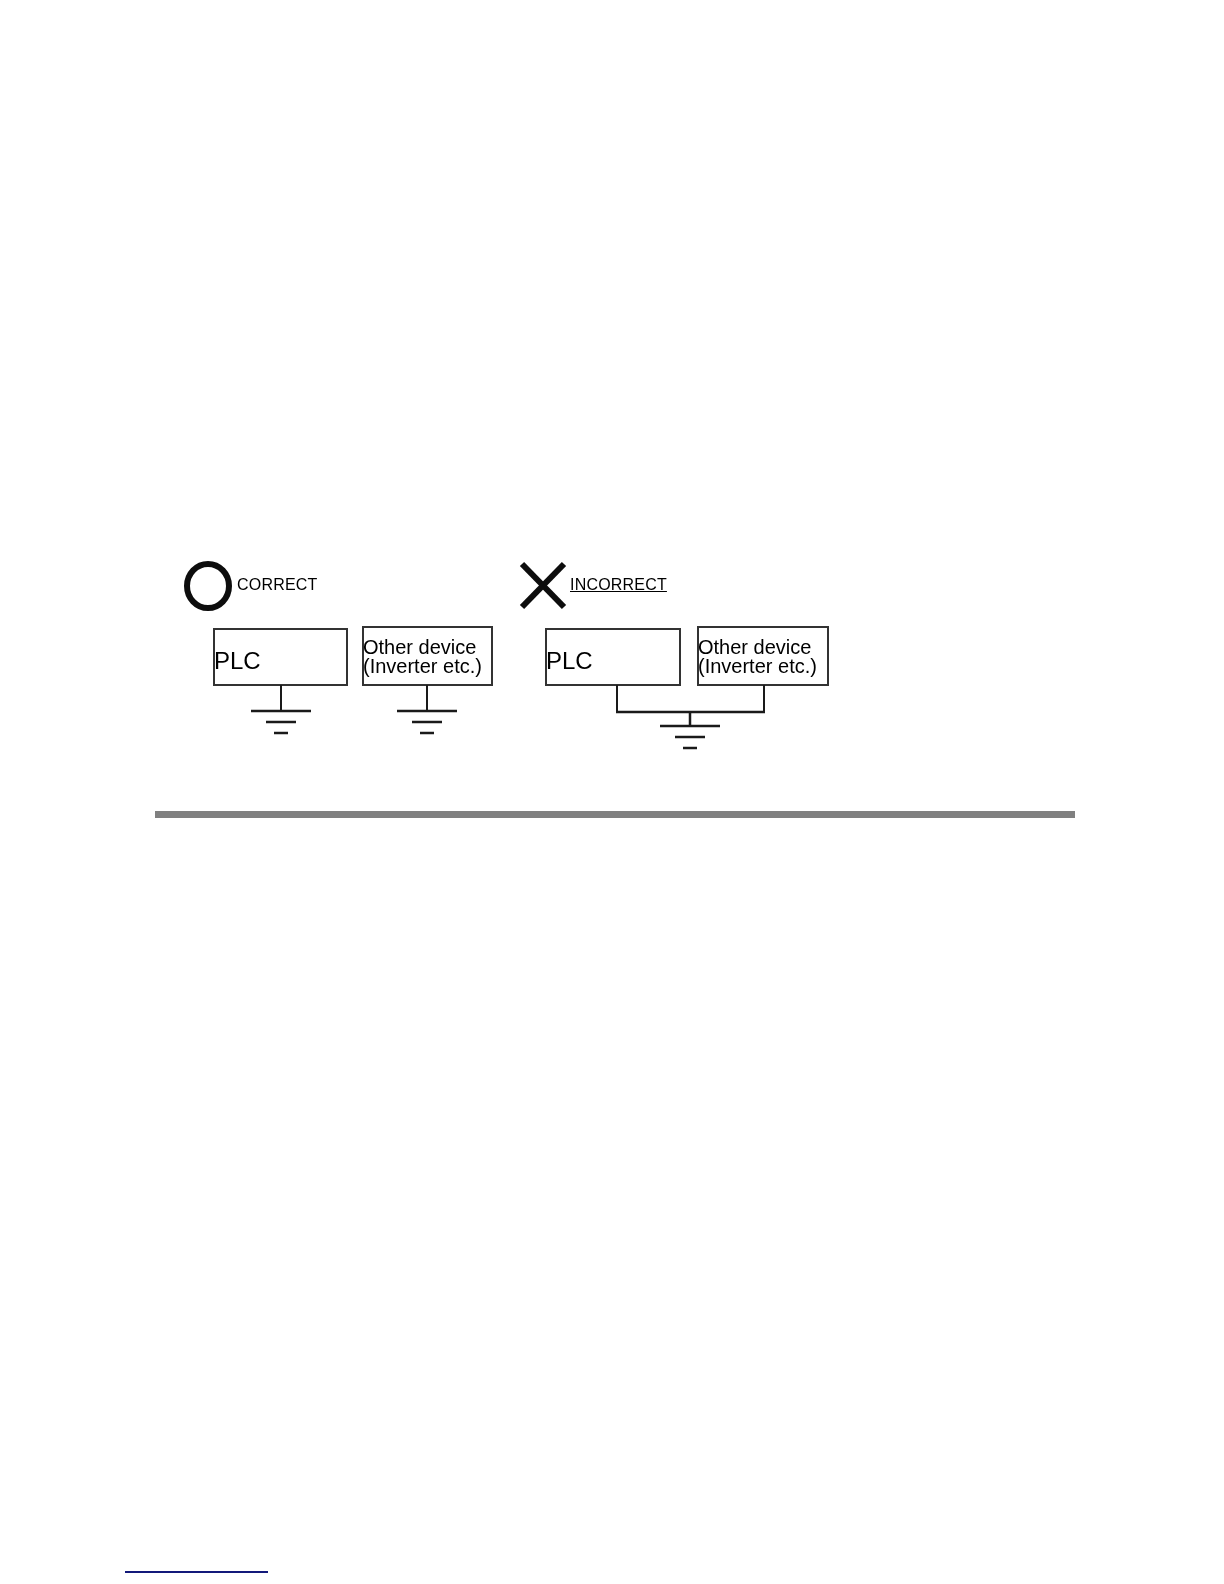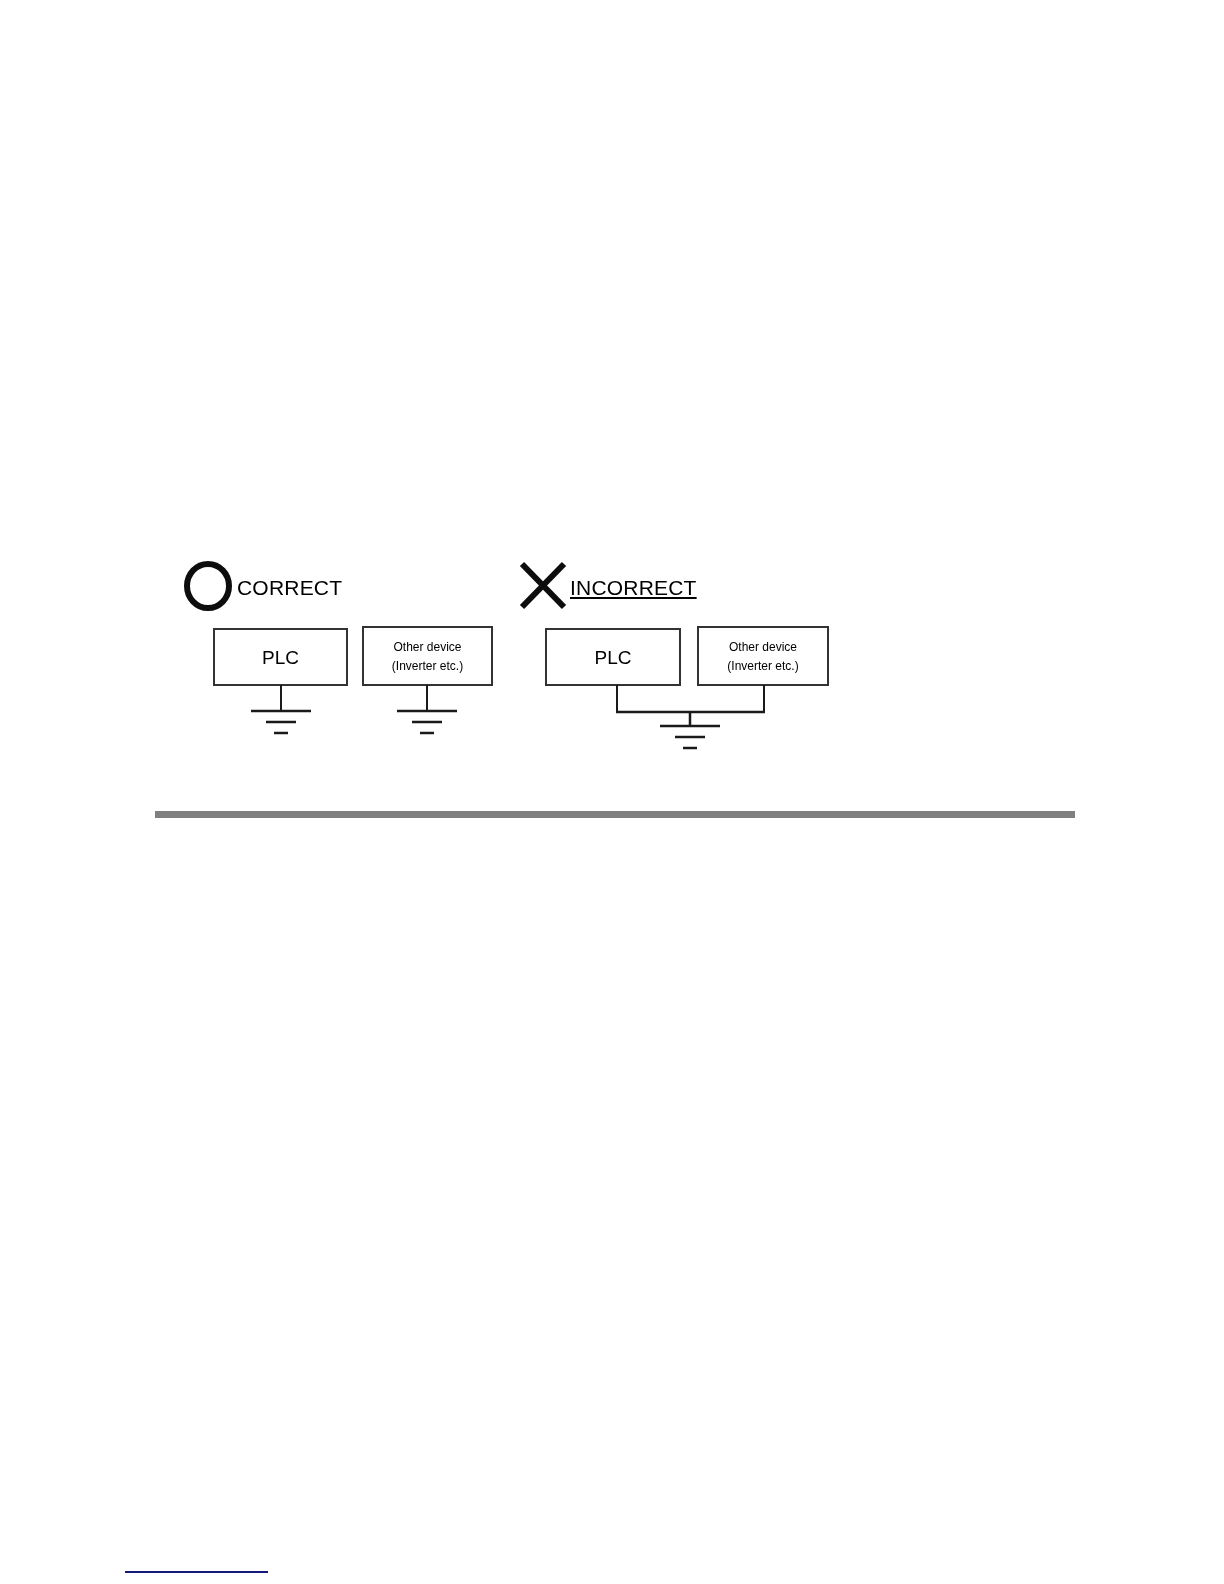--- a/index.html
+++ b/index.html
@@ -47,35 +47,34 @@
   .lbl {
     position: absolute;
     font-family: "Liberation Sans", sans-serif;
     font-size: 19px;
     line-height: 1;
     color: #000000;
     white-space: nowrap;
   }
 
   .verdict-label {
-    font-size: 21px;
+    font-size: 16px;
     letter-spacing: 0.2px;
   }
 
   .box-label-single {
     position: absolute;
-    font-size: 19px;
-    text-align: center;
+    font-size: 24px;
     white-space: nowrap;
   }
 
   .box-label-double {
     position: absolute;
-    font-size: 12px;
-    text-align: center;
+    font-size: 20px;
+    text-align: left;
     line-height: 19px;
     white-space: nowrap;
   }
 
   
   .gray-rule {
     position: absolute;
     left: 155px;
     top: 811px;
     width: 920px;

